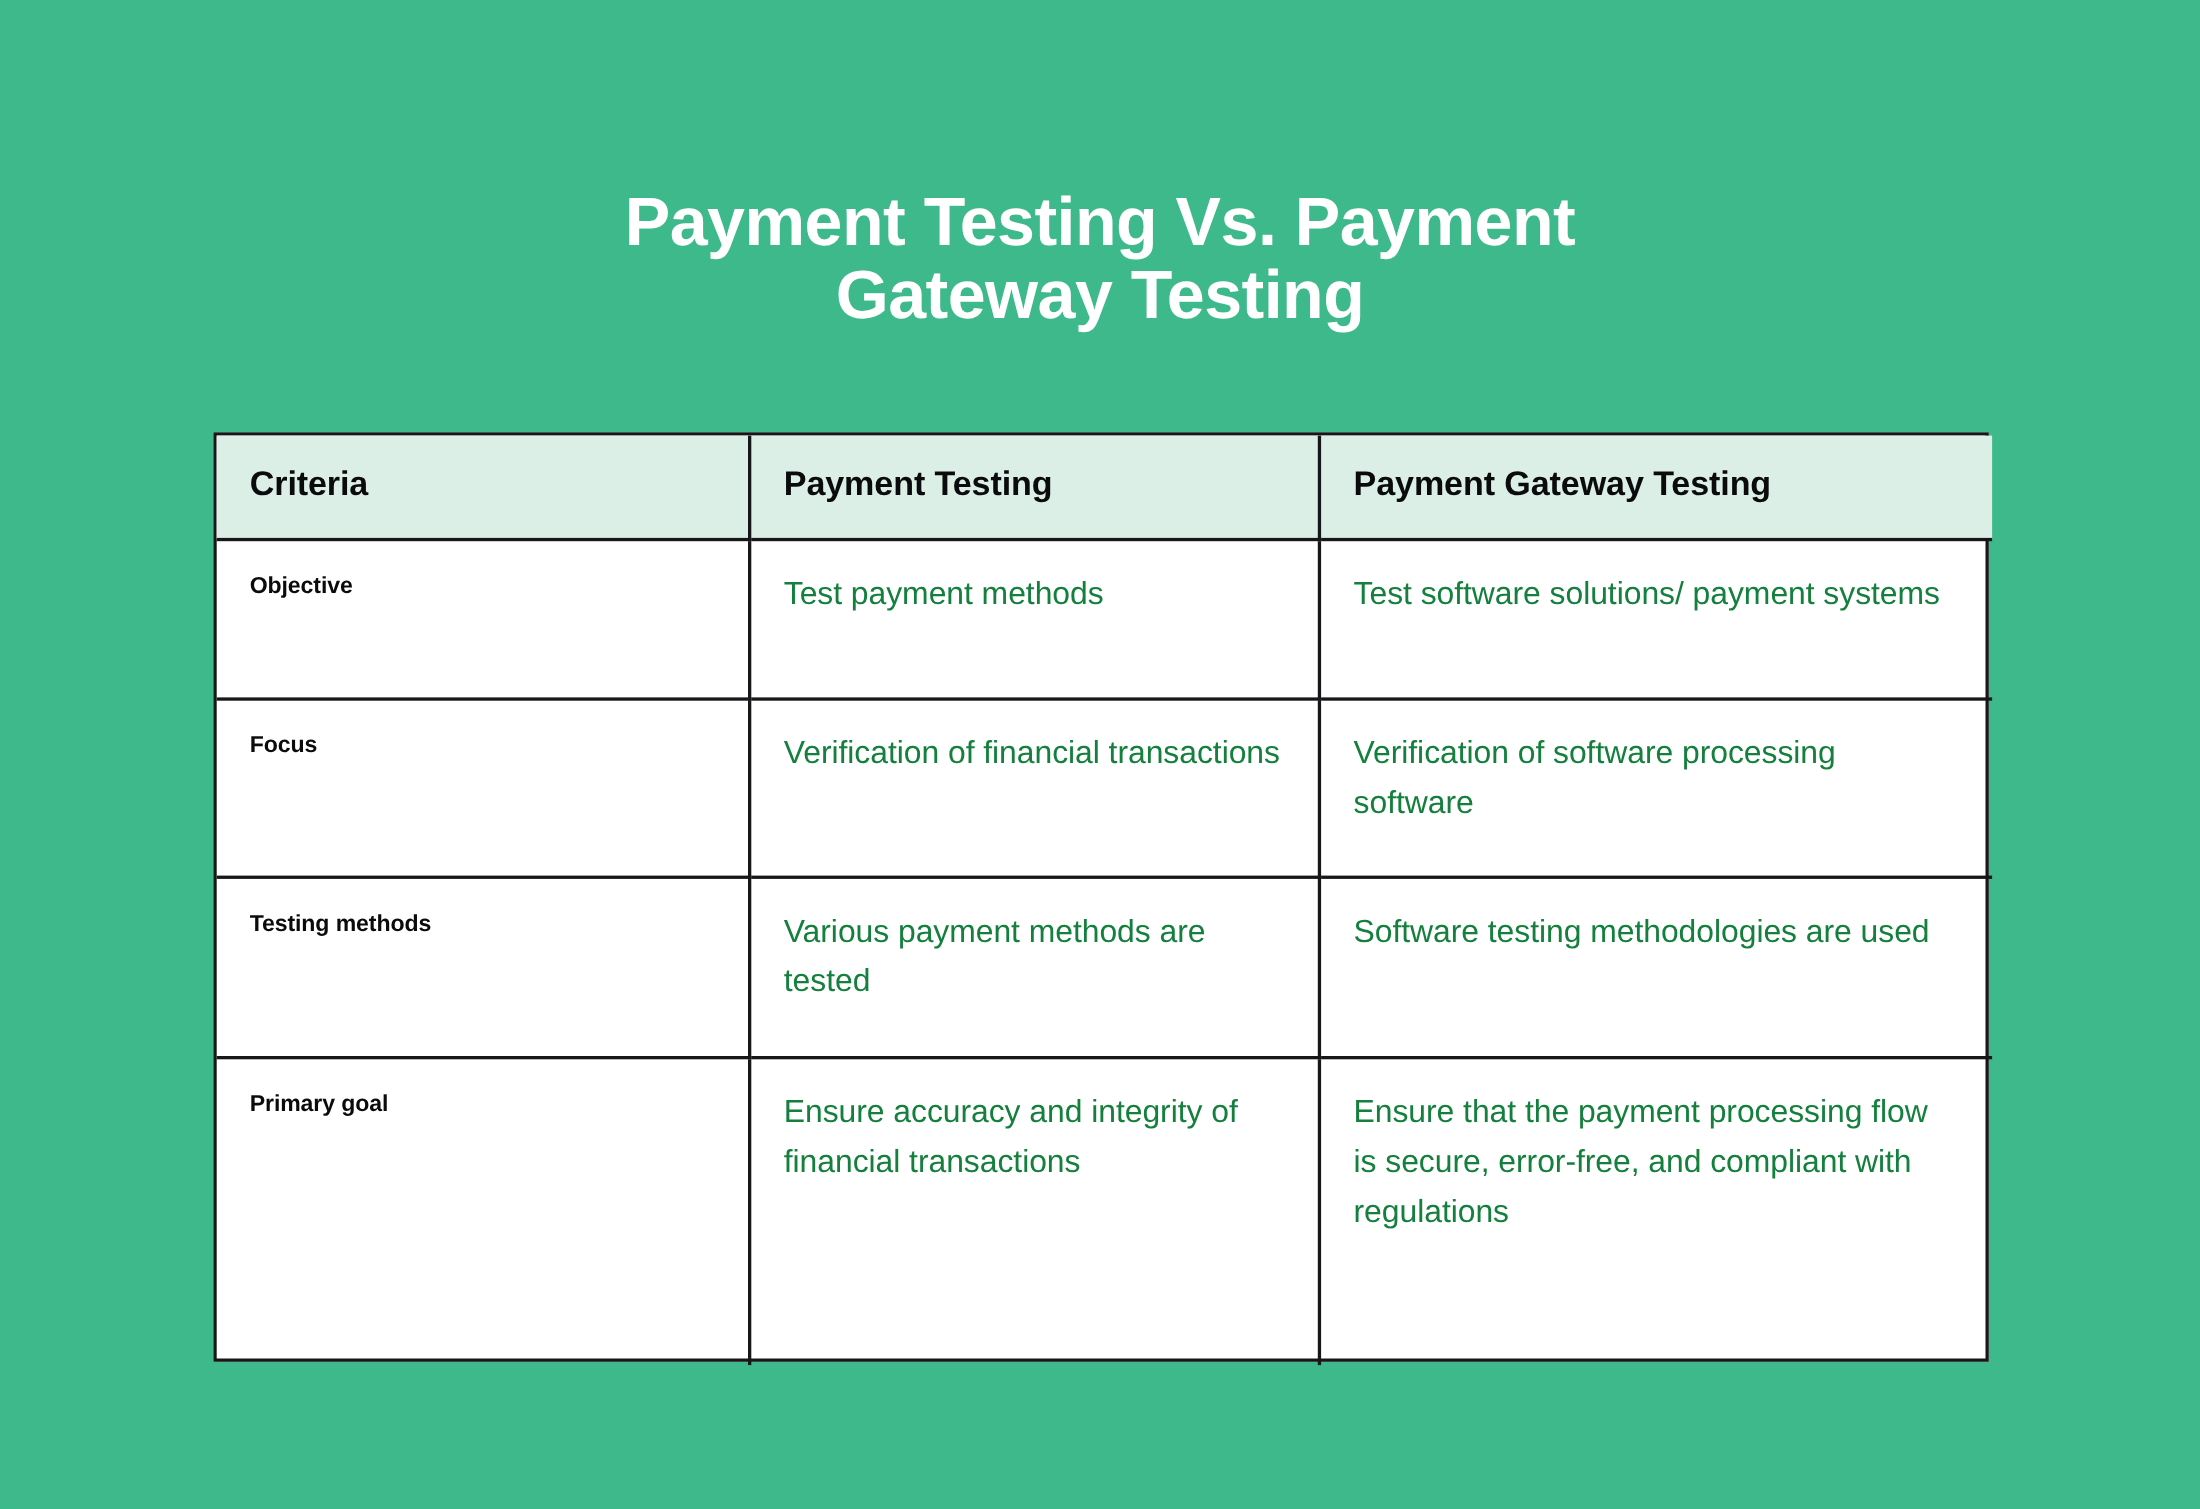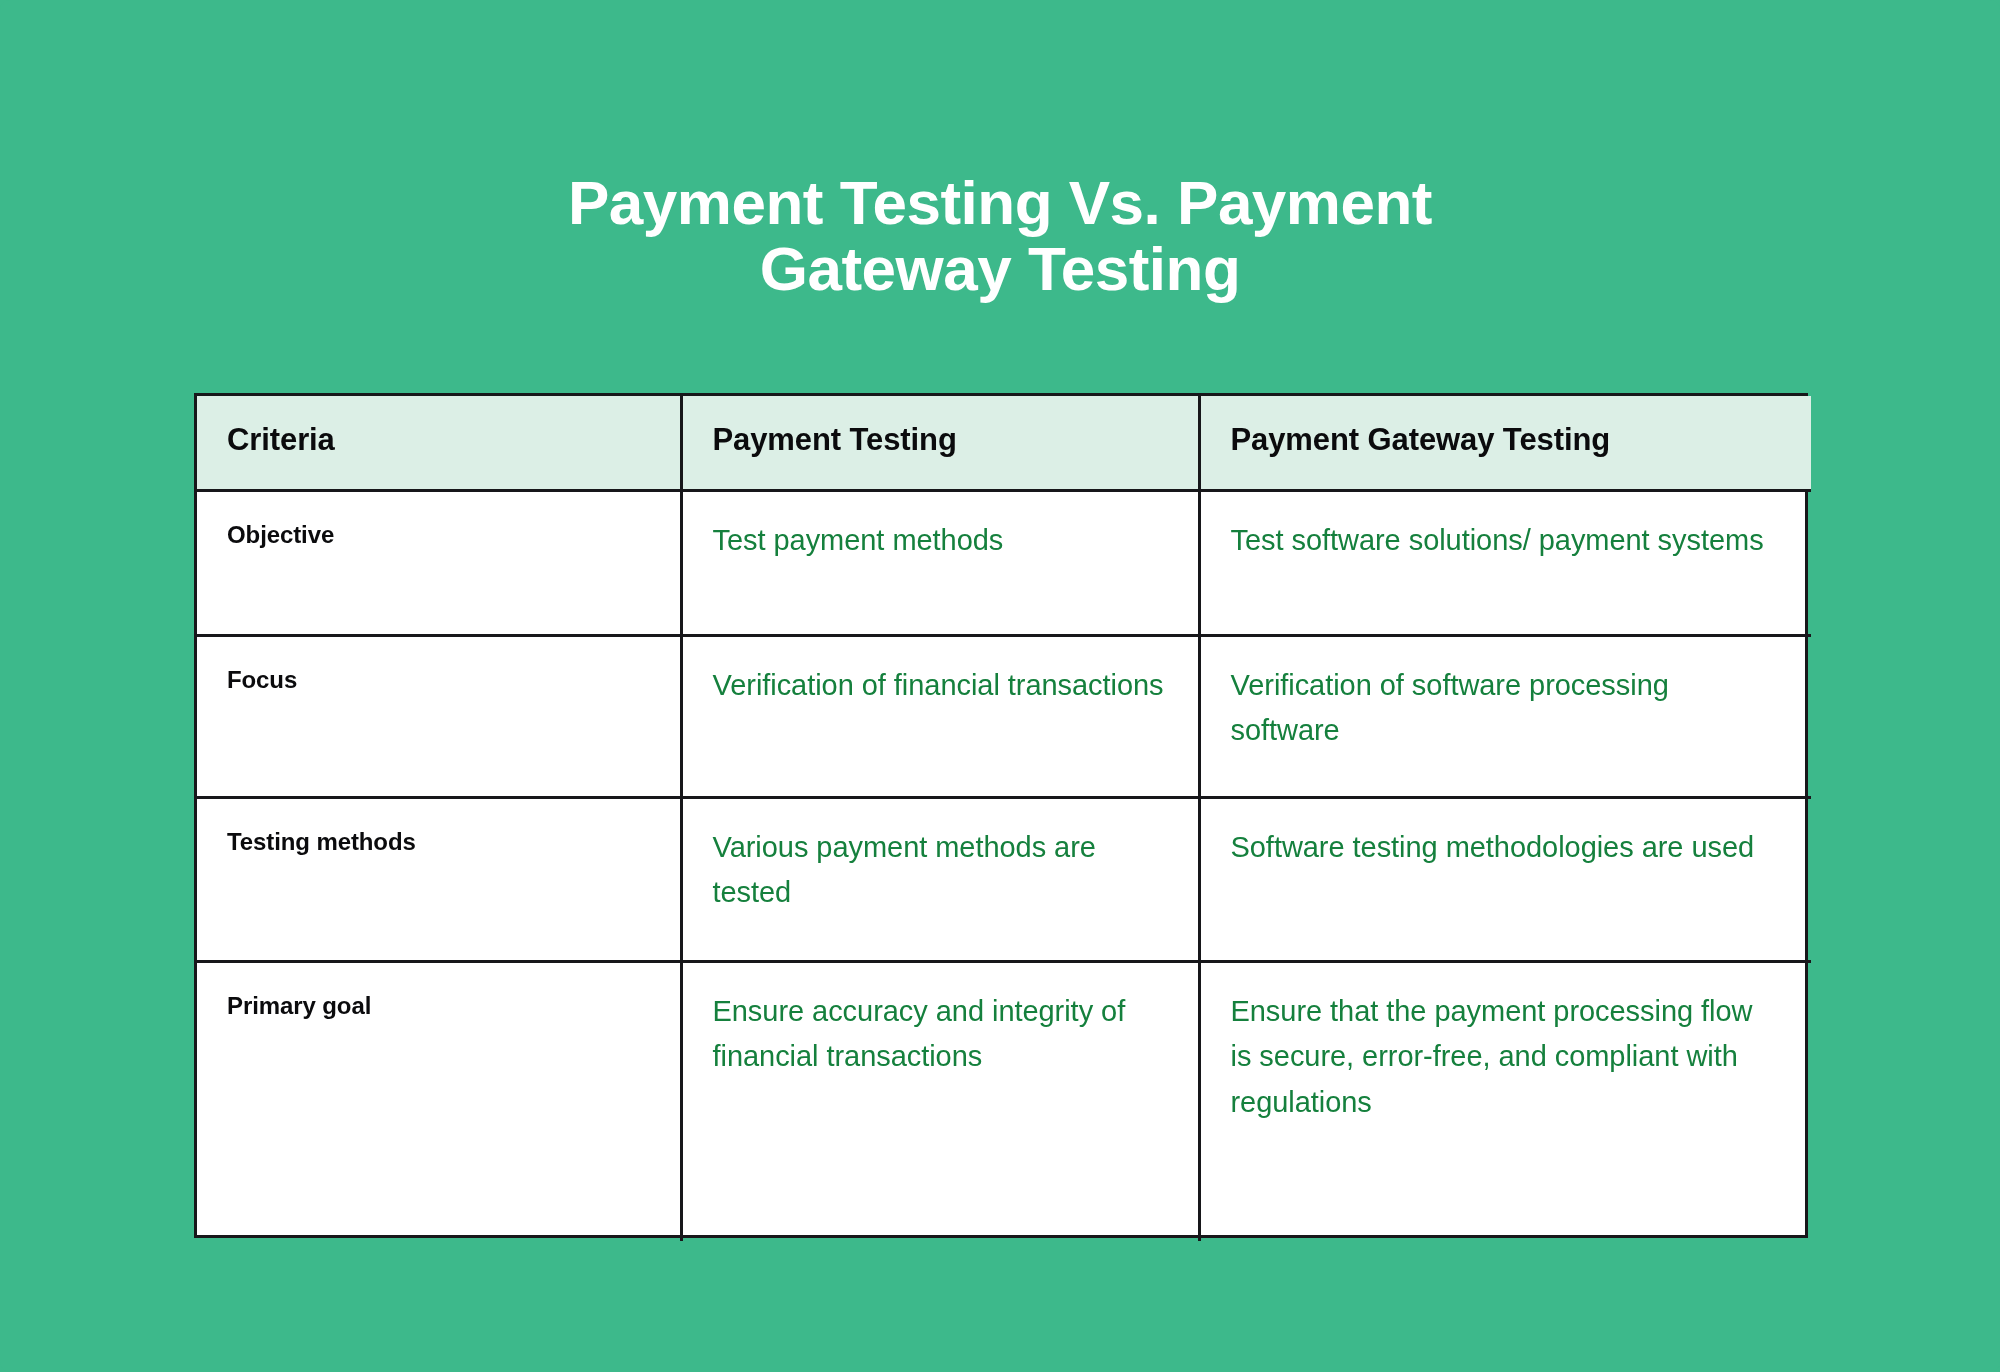--- a/index.html
+++ b/index.html
@@ -85,21 +85,21 @@
     height: 94px;
     padding-top: 22px;
     font-size: 31px;
     font-weight: 700;
     color: #0B0B0D;
     letter-spacing: -0.1px;
     vertical-align: middle;
   }
 
   tbody .crit {
-    font-size: 24px;
+    font-size: 21px;
     font-weight: 700;
     color: #0B0B0D;
     letter-spacing: -0.1px;
     line-height: 1.45;
   }
   tbody .val {
     font-size: 29px;
     font-weight: 400;
     color: #15803d;
     line-height: 1.58;

